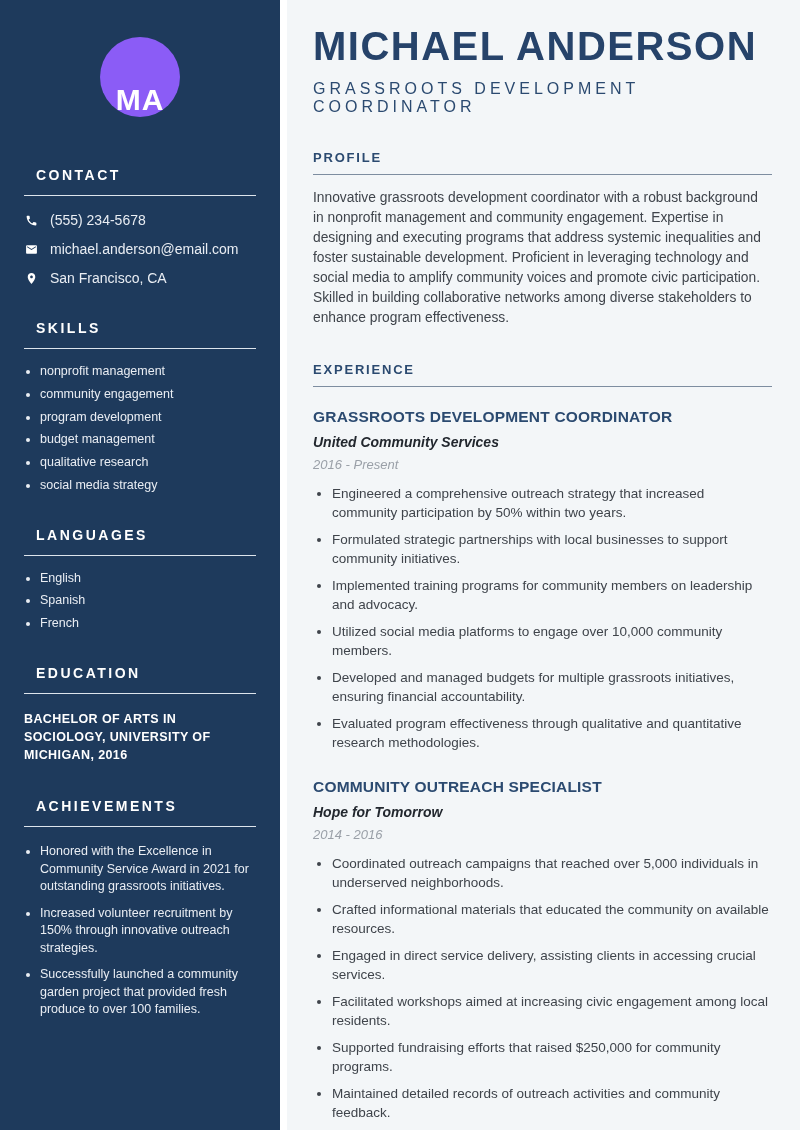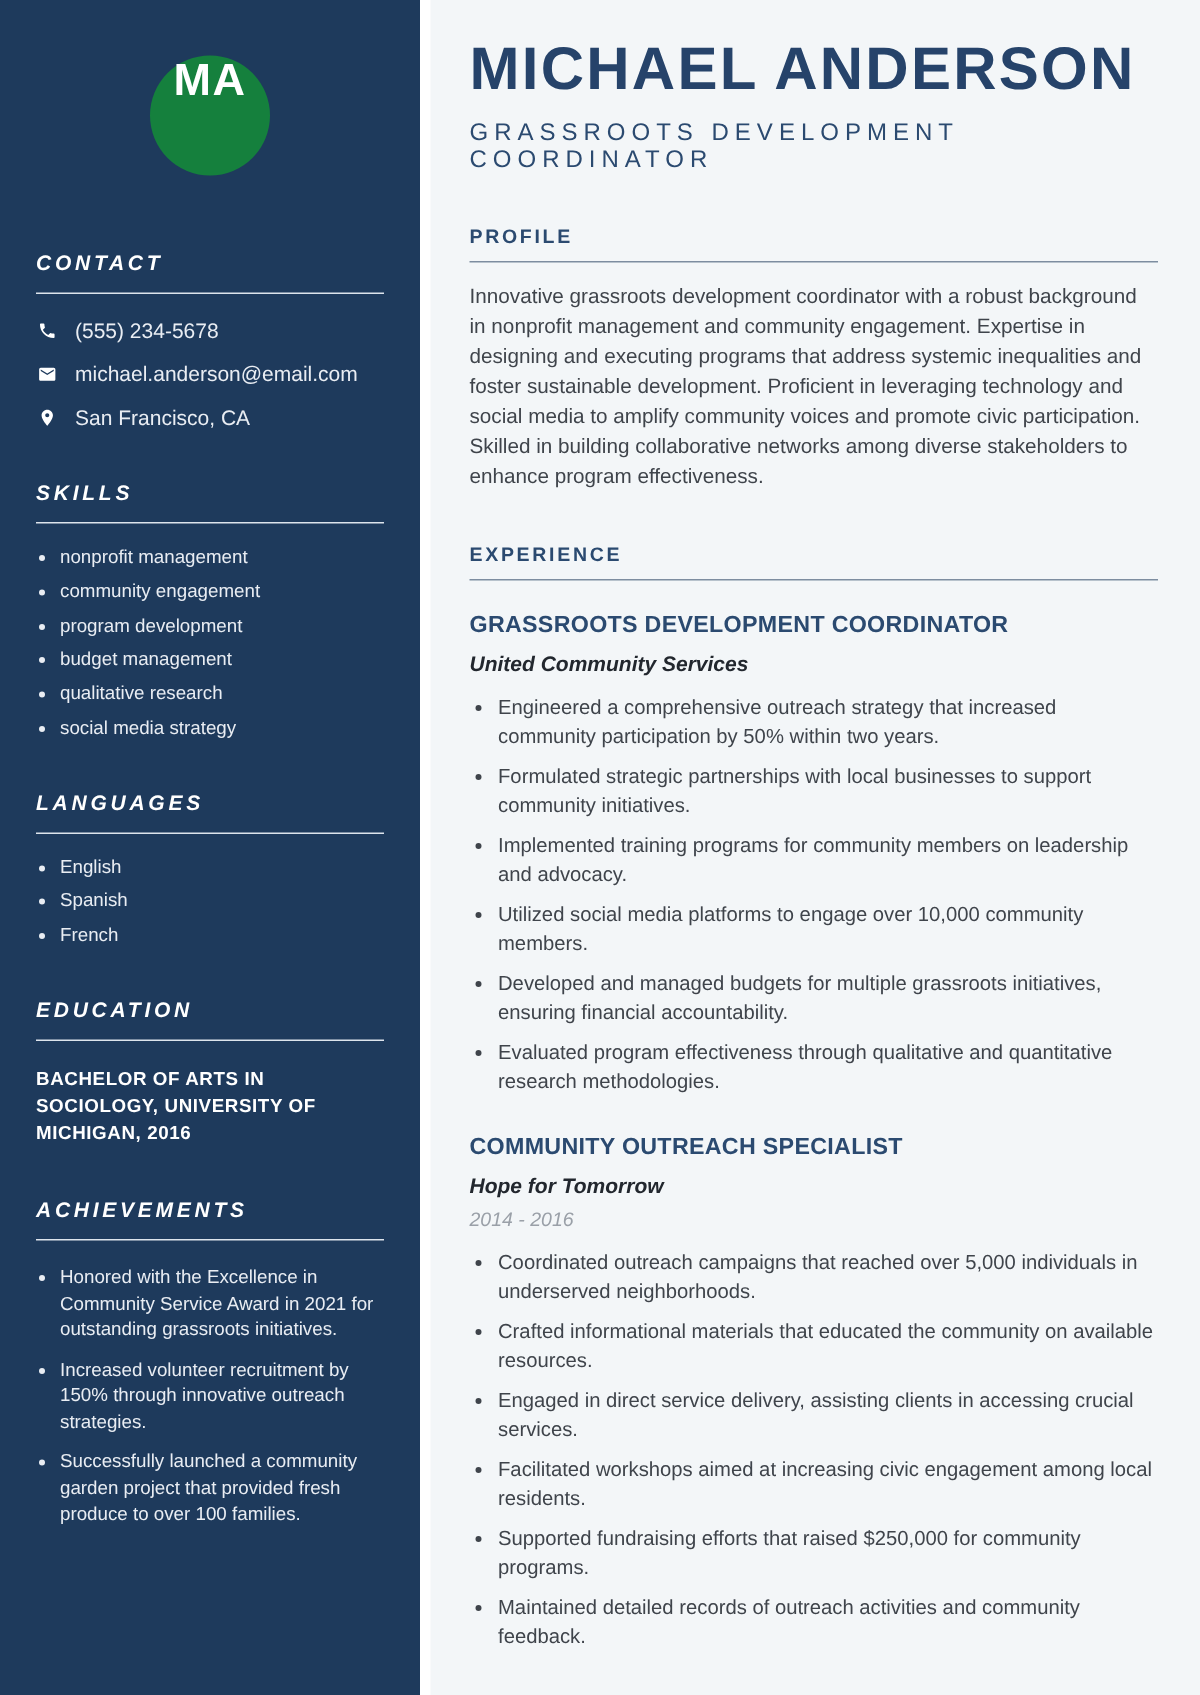--- a/index.html
+++ b/index.html
@@ -19,39 +19,38 @@
     width:280px;
     min-width:280px;
     background:#1e3a5c;
     color:#e9edf3;
     box-sizing:border-box;
     padding:37px 24px 30px 24px;
   }
   .avatar{
     width:80px;height:80px;
     border-radius:50%;
-    background:#15803d;
+    background:#8b5cf6;
     margin:0 auto;
-    display:flex;align-items:flex-start;justify-content:center;
+    display:flex;align-items:flex-end;justify-content:center;
   }
   .avatar span{
     color:#ffffff;
     font-size:30px;
     font-weight:bold;
     letter-spacing:1px;
   }
   .side-section{margin-top:34px;}
   .side-section.first{margin-top:50px;}
   .side-title{
-    margin:0;
+    margin:12px;
     font-size:14px;
     font-weight:bold;
     letter-spacing:2.5px;
     color:#ffffff;
-    font-style:italic;
   }
   .side-rule{
     height:1px;
     background:#dde4ec;
     margin:12px 0 16px 0;
     border:none;
   }
   .contact-item{
     display:flex;
     align-items:center;
@@ -262,20 +261,21 @@
       <p class="profile-text">Innovative grassroots development coordinator with a robust background in nonprofit management and community engagement. Expertise in designing and executing programs that address systemic inequalities and foster sustainable development. Proficient in leveraging technology and social media to amplify community voices and promote civic participation. Skilled in building collaborative networks among diverse stakeholders to enhance program effectiveness.</p>
     </section>
 
     <section class="main-section">
       <h2 class="main-title">EXPERIENCE</h2>
       <hr class="main-rule">
 
       <div class="job">
         <h3 class="job-role">GRASSROOTS DEVELOPMENT COORDINATOR</h3>
         <p class="job-company">United Community Services</p>
+        <p class="job-dates">2016 - Present</p>
         <ul class="job-bullets">
           <li>Engineered a comprehensive outreach strategy that increased community participation by 50% within two years.</li>
           <li>Formulated strategic partnerships with local businesses to support community initiatives.</li>
           <li>Implemented training programs for community members on leadership and advocacy.</li>
           <li>Utilized social media platforms to engage over 10,000 community members.</li>
           <li>Developed and managed budgets for multiple grassroots initiatives, ensuring financial accountability.</li>
           <li>Evaluated program effectiveness through qualitative and quantitative research methodologies.</li>
         </ul>
       </div>
 

